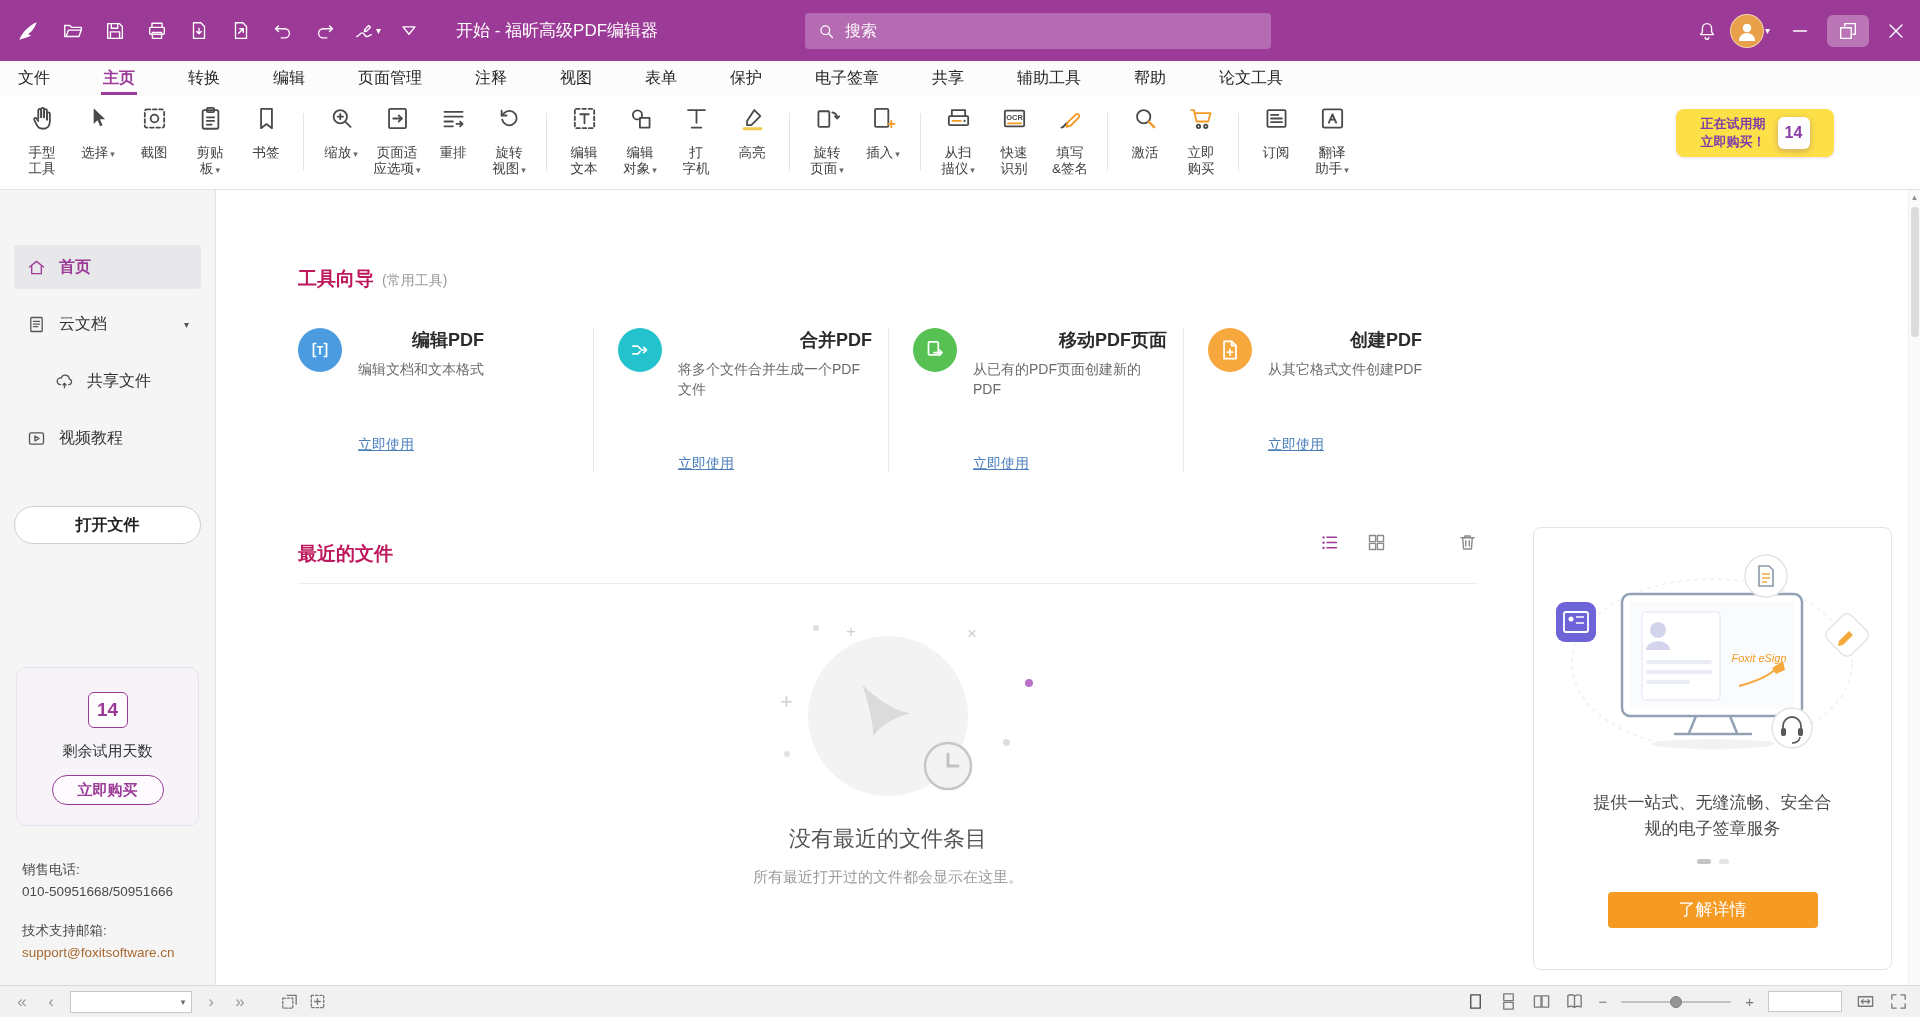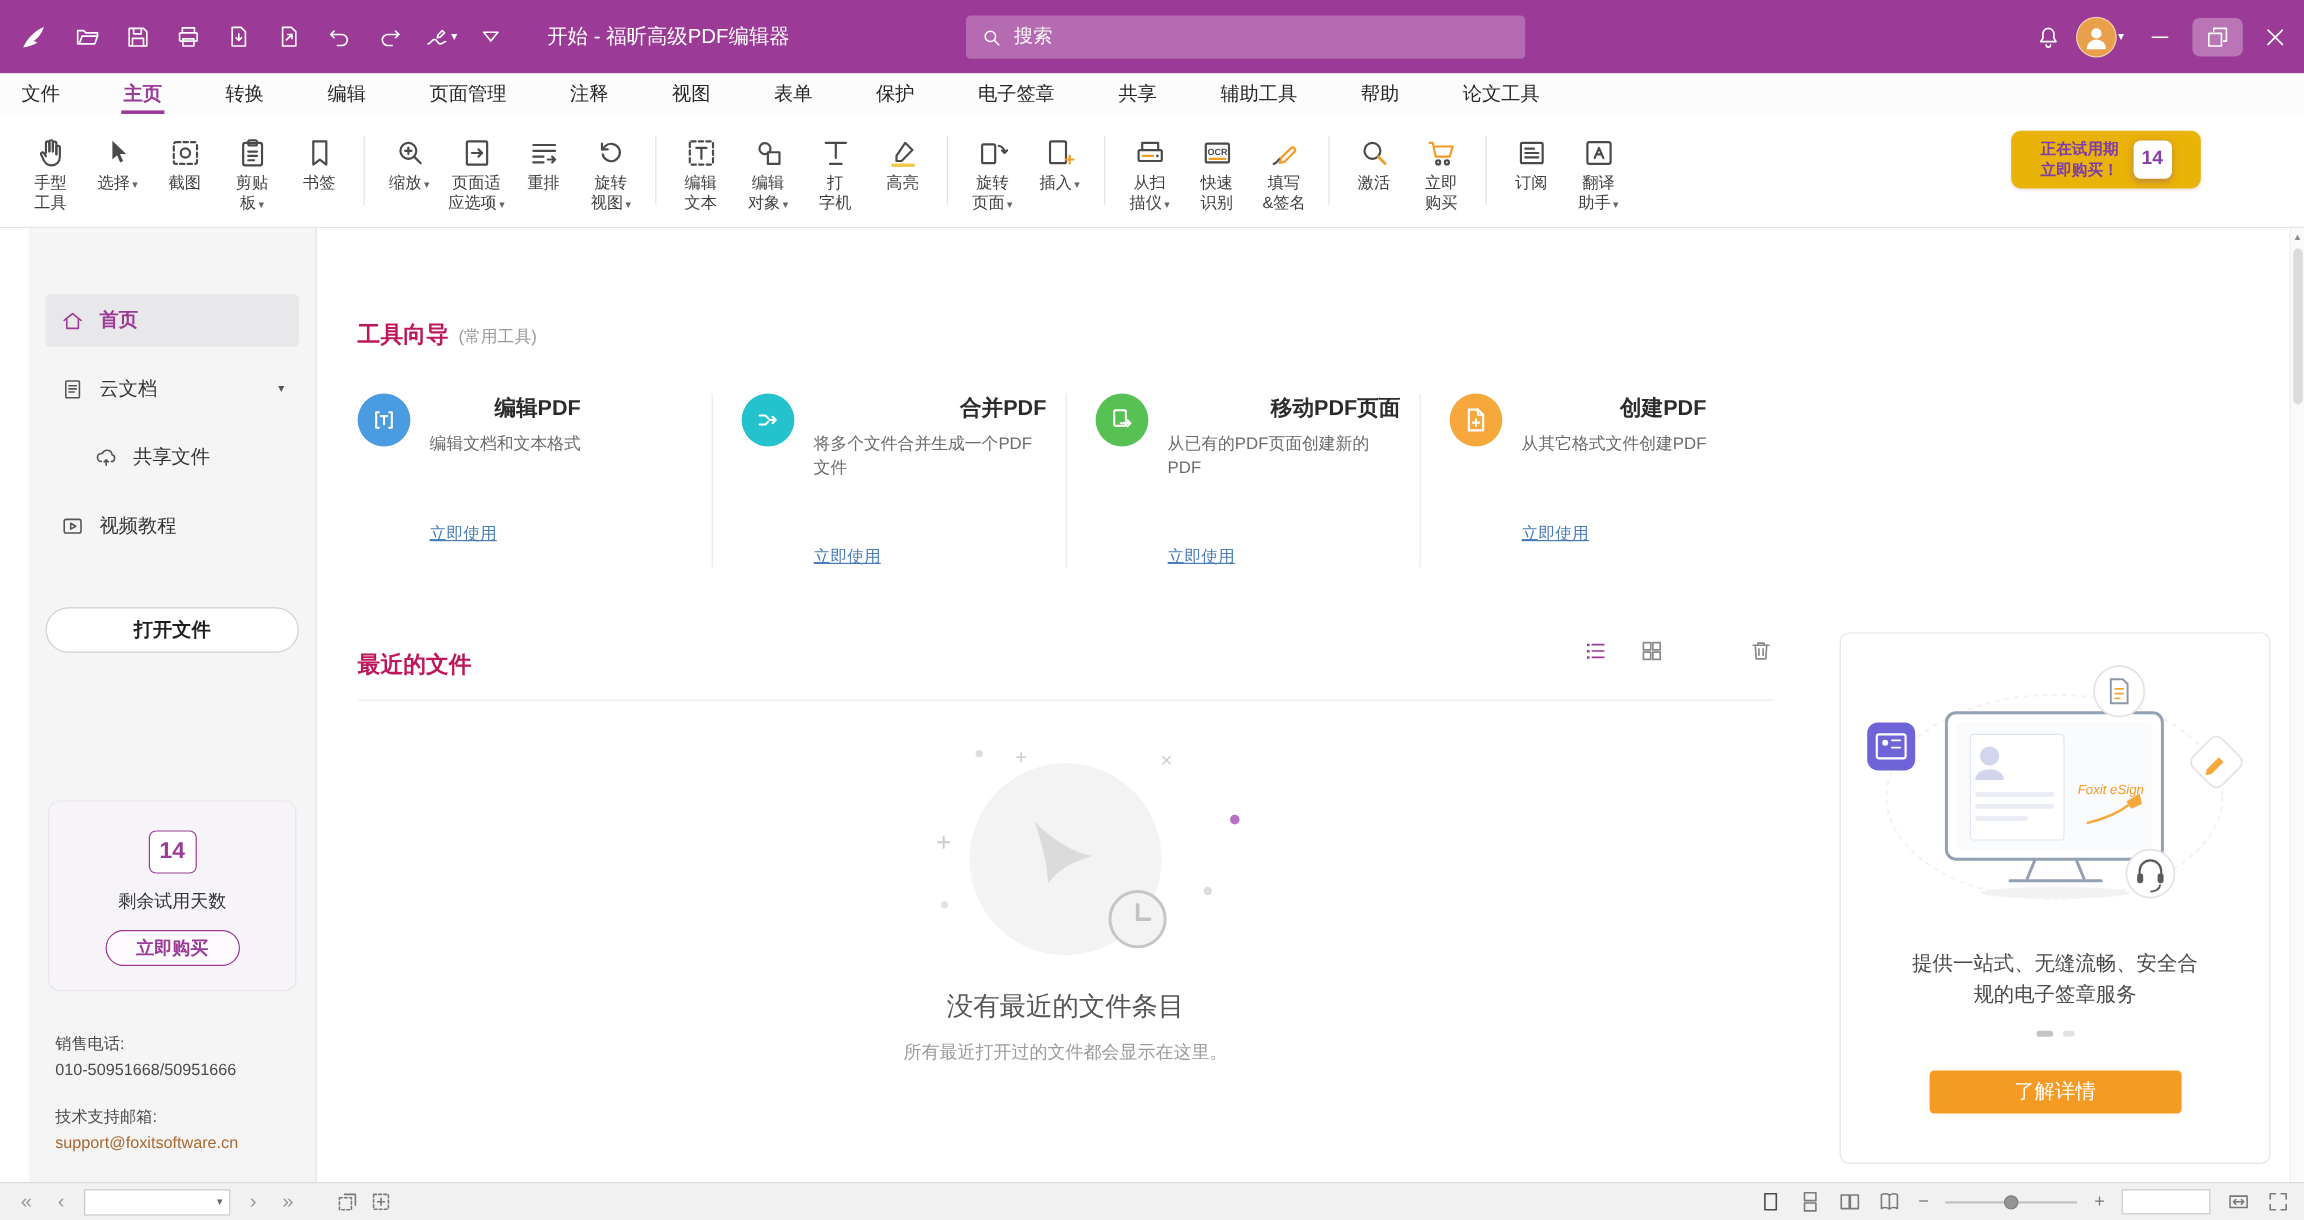--- a/index.html
+++ b/index.html
@@ -26,31 +26,31 @@
 
   
   .menubar{position:absolute;top:61px;left:0;right:0;height:34px;background:#FCFCFD;display:flex;align-items:stretch;padding-left:18px;gap:53px;z-index:20;}
   .mi{font-size:16px;color:#262626;display:flex;align-items:center;position:relative;white-space:nowrap;}
   .mi.active{color:#9C3A97;font-weight:bold;}
   .mi.active::after{content:"";position:absolute;left:-2px;right:-2px;bottom:0;height:3px;background:#9C3A97;}
 
   
   .ribbon{position:absolute;top:95px;left:0;right:0;height:95px;background:#fff;border-bottom:1px solid #E4E4E6;display:flex;align-items:center;padding:0 14px;z-index:10;}
   .rb{min-width:56px;padding:0 3px;height:86px;display:flex;flex-direction:column;align-items:center;border-radius:4px;flex:none;}
-  .ricw{height:38px;display:flex;align-items:flex-end;margin-top:5px;}
+  .ricw{height:38px;display:flex;align-items:flex-start;margin-top:5px;}
   svg.ric{width:29px;height:29px;fill:none;stroke:#4a4a4a;stroke-width:1.5;stroke-linecap:round;stroke-linejoin:round;}
   .rlabel{margin-top:3px;font-size:13.5px;line-height:1.22;color:#404040;text-align:center;white-space:pre-line;}
   .rcaret{font-size:9px;color:#666;margin-left:2px;white-space:normal;}
   .rsep{width:1px;height:58px;background:#E4E4E6;margin:0 9px;flex:none;}
-  .trial-badge{position:absolute;right:86px;top:14px;width:158px;height:48px;background:#eab308;border-radius:8px;display:flex;align-items:center;justify-content:center;gap:12px;box-shadow:0 1px 3px rgba(130,60,160,.18);}
+  .trial-badge{position:absolute;right:86px;top:14px;width:158px;height:48px;background:#fde047;border-radius:8px;display:flex;align-items:center;justify-content:center;gap:12px;box-shadow:0 1px 3px rgba(130,60,160,.18);}
   .trial-badge .lines{display:flex;flex-direction:column;line-height:1.35;font-size:13px;font-weight:bold;color:#7E3DA8;}
   .trial-chip{width:32px;height:32px;background:#fff;border-radius:6px;color:#8A3FA8;font-weight:bold;font-size:16px;display:flex;align-items:center;justify-content:center;box-shadow:0 2px 6px rgba(120,60,150,.35);}
 
   
-  .sidebar{position:absolute;top:190px;left:0;bottom:32px;width:240px;background:#F5F5F6;border-right:1px solid #E3E3E5;z-index:5;margin-left:24px;}
+  .sidebar{position:absolute;top:190px;left:0;bottom:32px;width:216px;background:#F5F5F6;border-right:1px solid #E3E3E5;z-index:5;}
   .side-list{padding-top:55px;}
   .side-item{height:44px;margin:0 14px 13px;border-radius:4px;display:flex;align-items:center;gap:12px;padding:0 12px;font-size:16px;color:#333;}
   .side-item.active{background:#E8E7EA;color:#9C3A97;font-weight:bold;}
   .side-item.sub{padding-left:40px;}
   .scaret{margin-left:auto;font-size:10px;color:#555;}
   svg.sic{width:21px;height:21px;fill:none;stroke:#555;stroke-width:1.5;stroke-linecap:round;stroke-linejoin:round;flex:none;}
   .side-item.active svg.sic{stroke:#9C3A97;}
   .open-btn{margin:46px 14px 0;height:38px;background:#fff;border:1px solid #CFCFD1;border-radius:19px;display:flex;align-items:center;justify-content:center;font-size:16px;font-weight:bold;color:#1f1f1f;}
   .trial-card{margin:123px 16px 0;background:#F7F4F9;border:1px solid #E9E2EF;border-radius:10px;padding:24px 10px 20px;display:flex;flex-direction:column;align-items:center;gap:14px;}
   .days-box{min-width:40px;height:36px;padding:0 8px;background:#fff;border:1px solid #9C3A97;border-radius:6px;color:#9C3A97;font-size:19px;font-weight:bold;display:flex;align-items:center;justify-content:center;}

